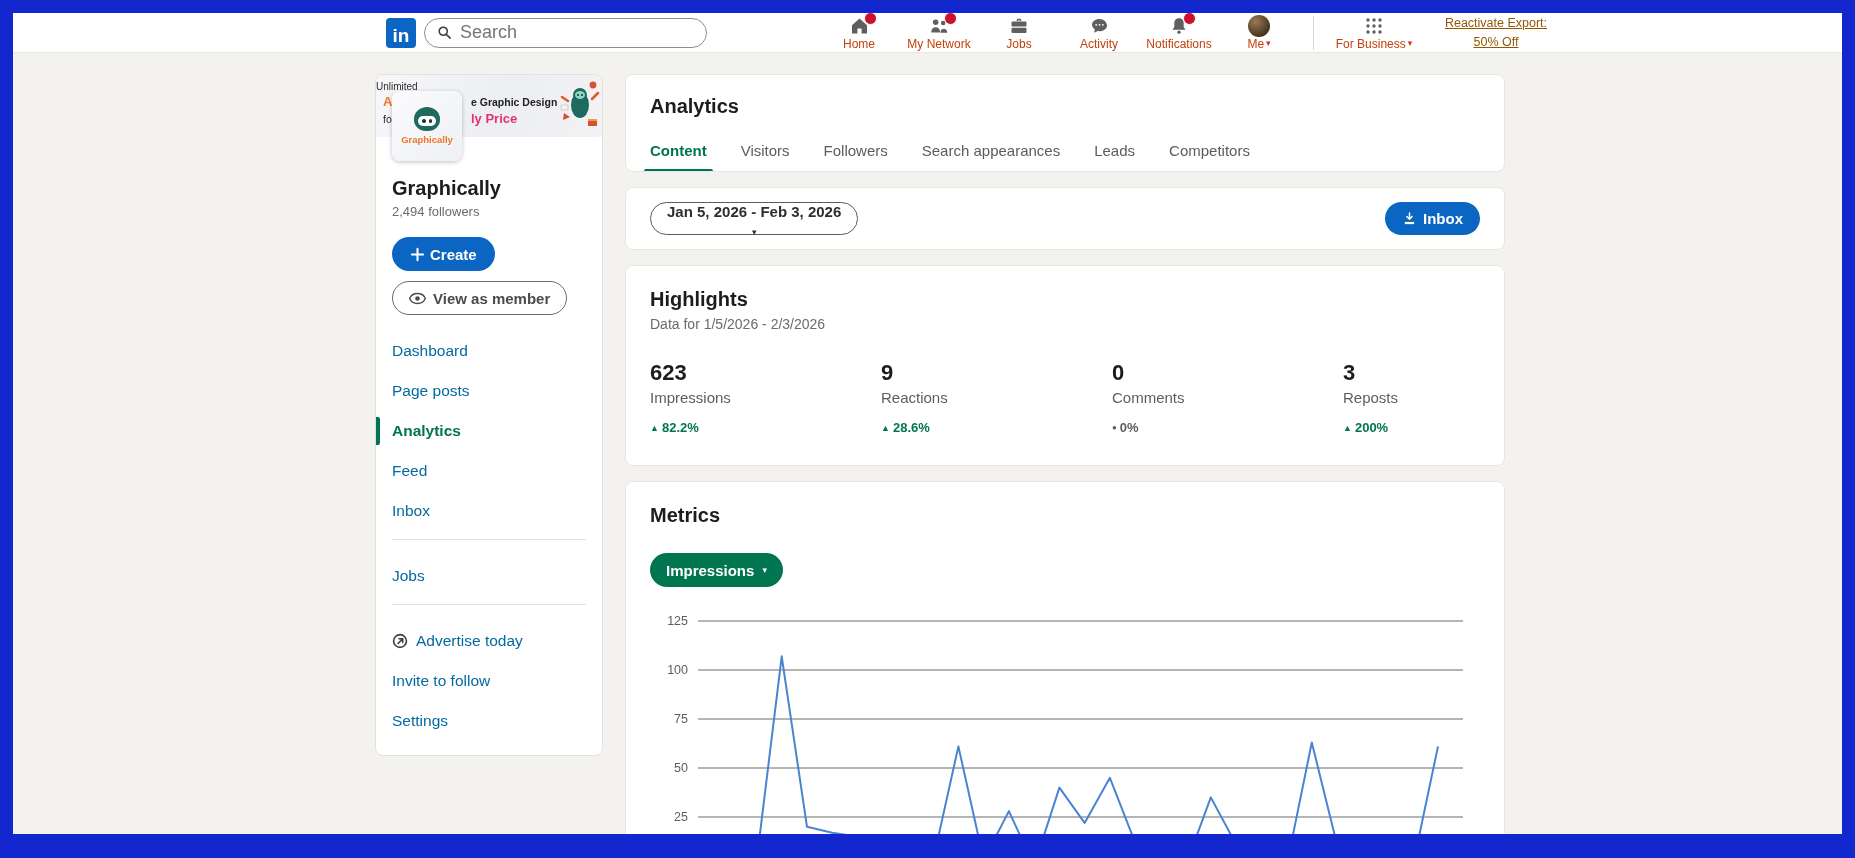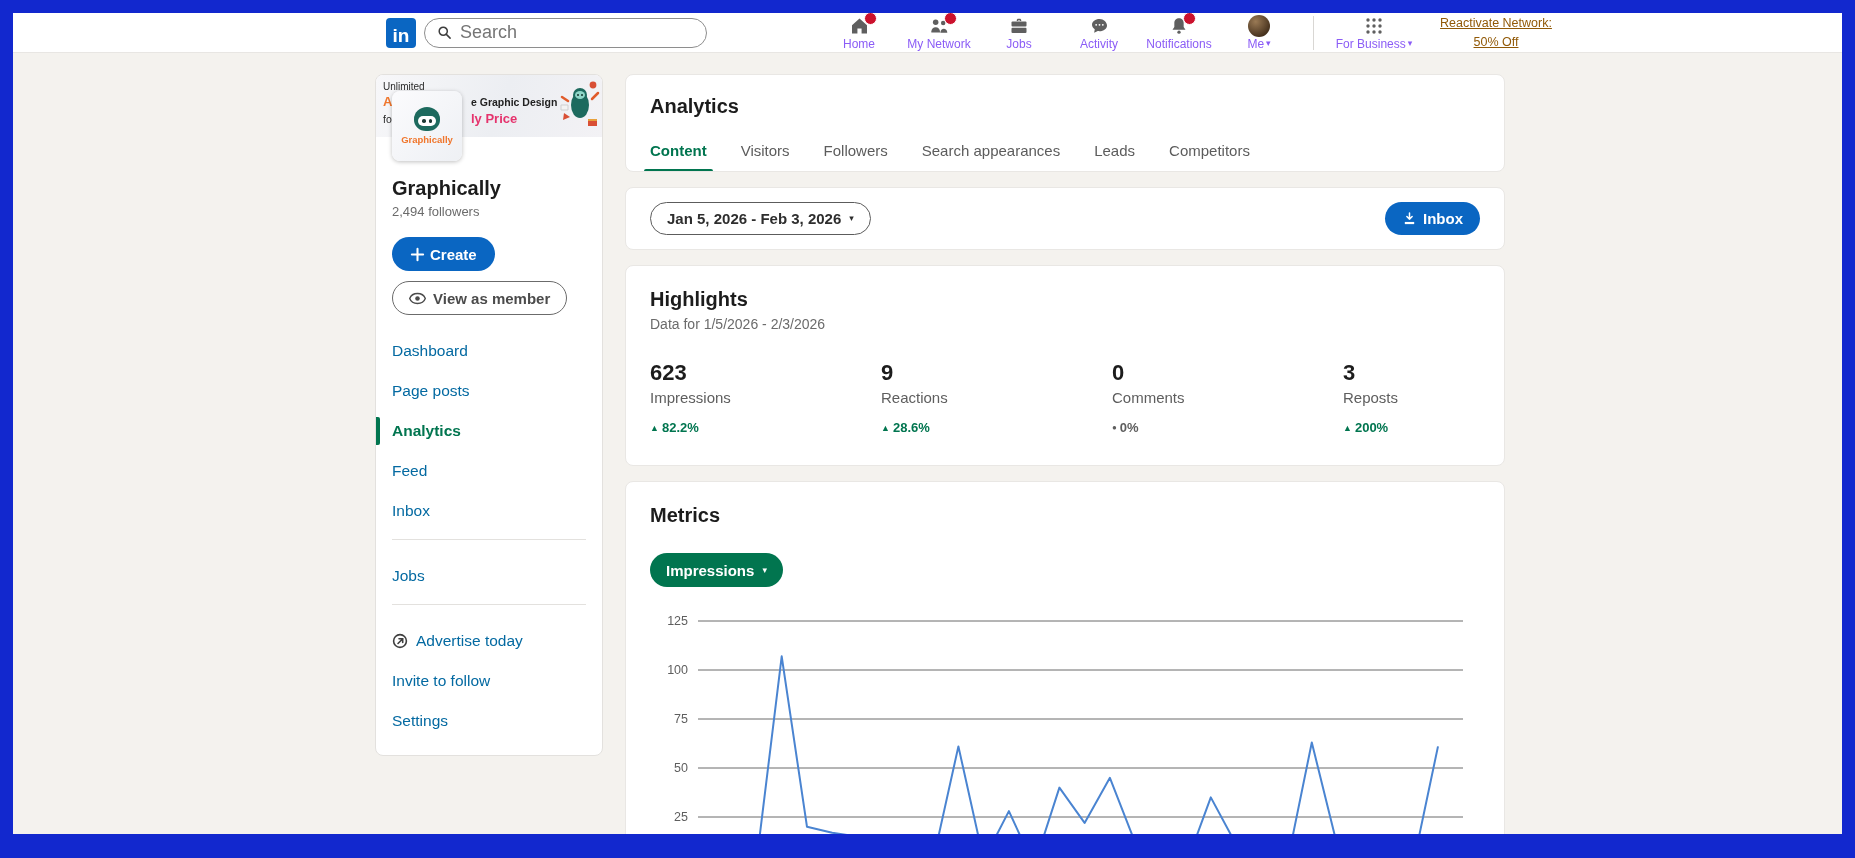--- a/index.html
+++ b/index.html
@@ -29,21 +29,21 @@
     background:#fff;
   }
   .searchbar svg { flex:0 0 auto; }
   .searchbar input {
     border:none; outline:none; font-size:18px; color:#333; width:100%;
     font-family:inherit; background:transparent;
   }
   .navlist { display:flex; margin-left:112px; align-items:flex-end; }
   .navitem {
     width:80px; display:flex; flex-direction:column; align-items:center;
-    cursor:pointer; color:#8b5cf6; position:relative; padding-top:1px;
+    cursor:pointer; color:#c2410c; position:relative; padding-top:1px;
   }
   .navitem .nicon { height:20px; display:flex; align-items:center; justify-content:center; position:relative; }
   .navitem .nlabel { font-size:12px; margin-top:1px; white-space:nowrap; display:flex; align-items:center; gap:2px;}
   .badge {
     position:absolute; top:-4px; right:-7px; width:13px; height:13px;
     background:#cb112d; border-radius:50%; border:1px solid #fff;
   }
   .avatar {
     width:22px; height:22px; border-radius:50%;
     background:radial-gradient(circle at 35% 30%, #9a7a55, #4a3520 70%, #241808);
@@ -64,21 +64,21 @@
   .sidebar {
     width:228px; background:#fff; border-radius:8px; overflow:hidden;
     border:1px solid #e3e1de; box-shadow:0 0 0 rgba(0,0,0,0); position:relative;
     padding-bottom:14px;
   }
   .banner {
     height:62px; position:relative; overflow:hidden;
     background:linear-gradient(110deg,#f7f7f9 0%, #eceef2 55%, #f3f2f5 100%);
     font-size:10.5px; color:#2b2b2b;
   }
-  .banner .b1 { position:absolute; left:7px; top:6px; font-size:10px; }
+  .banner .b1 { position:absolute; left:0; top:6px; font-size:10px; }
   .banner .b2l { position:absolute; left:7px; top:19px; color:#f0762c; font-weight:bold; font-size:13px; }
   .banner .b2r { position:absolute; left:95px; top:21px; font-weight:bold; font-size:10.5px; color:#222; }
   .banner .b3l { position:absolute; left:7px; top:38px; font-size:10.5px; }
   .banner .b3r { position:absolute; left:95px; top:36px; color:#e5336d; font-weight:bold; font-size:13px; }
   .mascot { position:absolute; right:2px; top:4px; }
   .pagelogo {
     position:absolute; left:16px; top:16px; width:70px; height:70px;
     background:linear-gradient(135deg,#fbfbfd,#eef0f4); border-radius:8px;
     box-shadow:0 1px 4px rgba(0,0,0,.25); z-index:2;
     display:flex; flex-direction:column; align-items:center; justify-content:center; gap:3px;
@@ -128,21 +128,21 @@
   .tab.active { color:#01754f; font-weight:bold; }
   .tab.active::after {
     content:""; position:absolute; left:-6px; right:-6px; bottom:0; height:2.5px;
     background:#01754f; border-radius:2px 2px 0 0;
   }
 
   .card-filter { padding:14px 24px; display:flex; align-items:center; justify-content:space-between; }
   .date-pill {
     border:1px solid #5c5c5c; background:#fff; cursor:pointer; border-radius:17px;
     height:33px; padding:0 16px; font-size:15px; font-weight:bold; color:#2e2e2e;
-    display:inline-flex; align-items:center; gap:8px; font-family:inherit;
+    display:inline-flex; align-items:center; gap:8px; font-family:inherit;flex-direction:column;
   }
   .btn-export {
     background:#0a66c2; color:#fff; border:none; cursor:pointer; border-radius:17px;
     height:33px; padding:0 17px; font-size:15px; font-weight:bold;
     display:inline-flex; align-items:center; gap:6px; font-family:inherit;
   }
 
   .card-highlights { padding:22px 24px 30px; }
   .subtitle { font-size:14px; color:#6b6b6b; margin-top:5px; }
   .stats { display:grid; grid-template-columns:repeat(4,207px); margin-top:28px;gap:24px; }
@@ -258,21 +258,21 @@
             <circle cx="15" cy="15" r="1.7"></circle>
         </svg>
       </span>
       <span class="nlabel">
           <span>For Business</span>
           <span class="caret">▾</span>
         </span>
     </div>
 
     <div class="premium">
-      <span>Reactivate Network:</span>
+      <span>Reactivate Export:</span>
       <span>50% Off</span>
     </div>
   </header>
 
   <div class="content">
 
     <aside class="sidebar">
       <div class="banner">
         <span class="b1">Unlimited</span>
         <span class="b2l">Ag</span>

